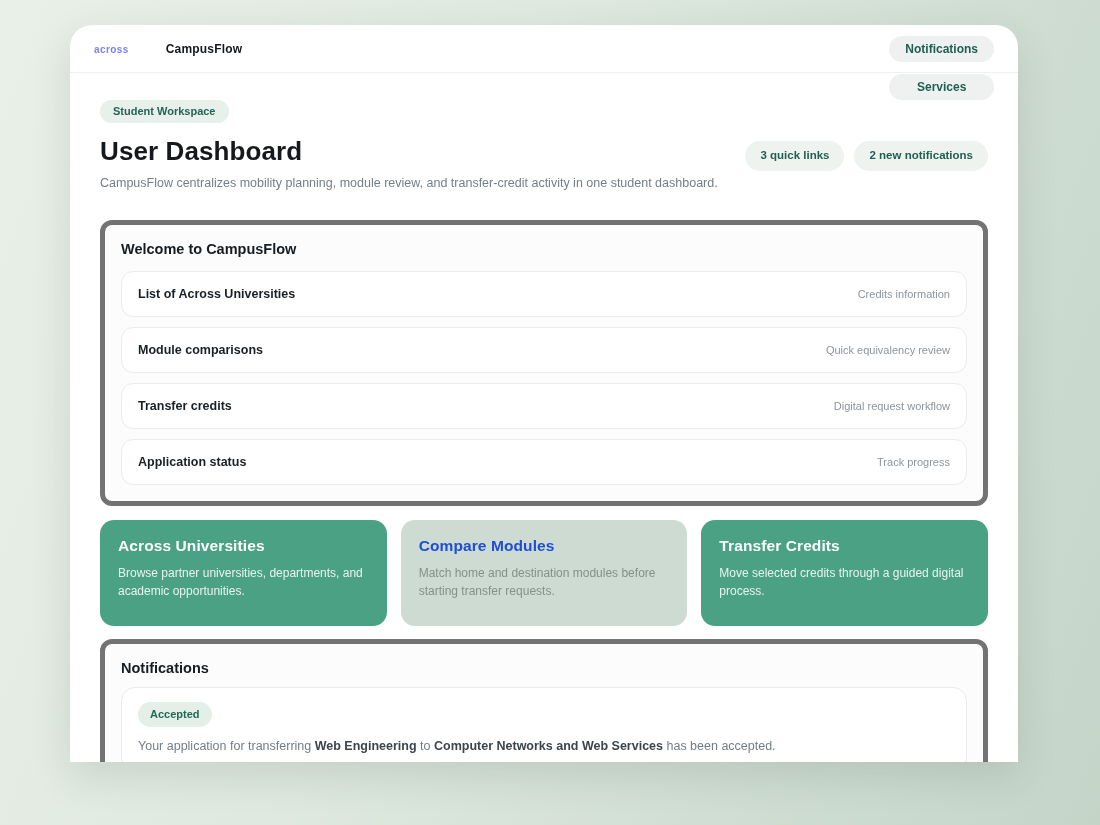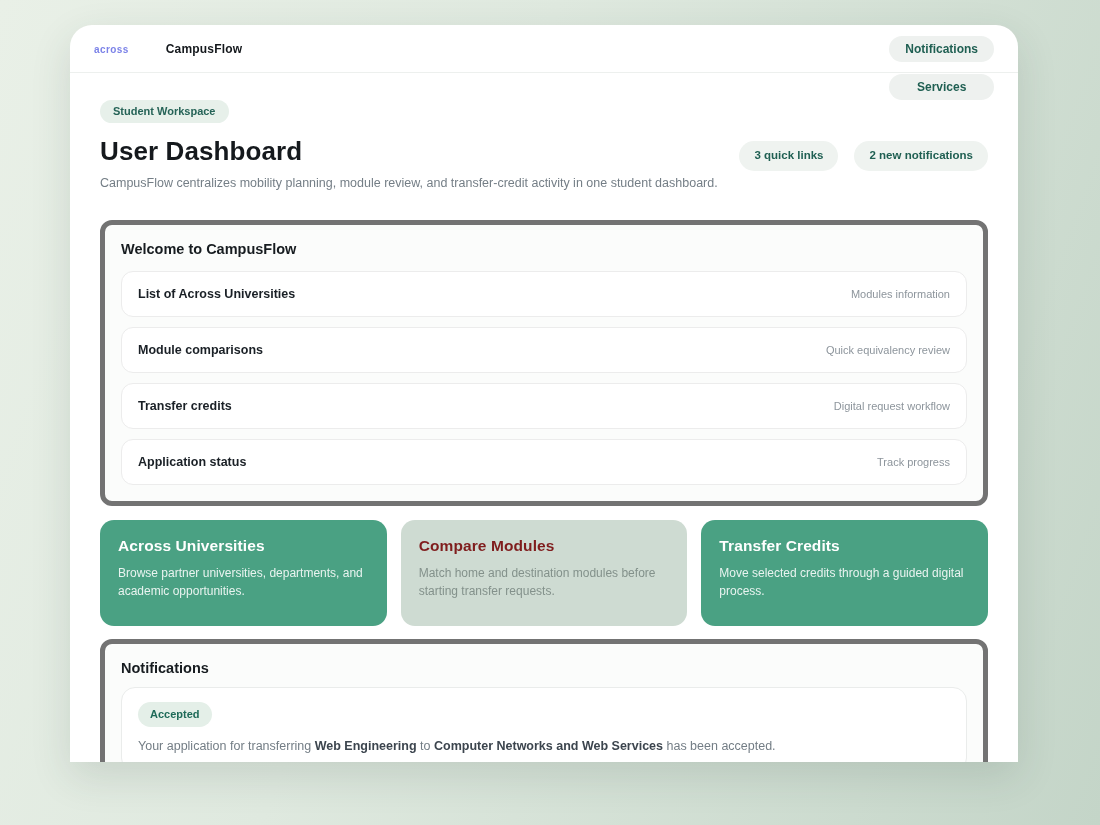--- a/index.html
+++ b/index.html
@@ -58,21 +58,21 @@
     color: #256357;
     font-size: 11px; font-weight: 700;
     padding: 6px 13px;
     border-radius: 999px;
     line-height: 1;
   }
 
   .hero-row { display: flex; align-items: flex-start; justify-content: space-between; margin-top: 13px; }
   .page-title { font-size: 26px; font-weight: 700; color: #15191d; letter-spacing: 0.1px; }
   .page-subtitle { margin-top: 9px; font-size: 12.5px; color: #747e86; }
-  .hero-badges { display: flex; gap: 16px; margin-top: 5px; }
+  .hero-badges { display: flex; gap: 10px; margin-top: 5px; }
   .info-badge {
     background: #eff3f0;
     color: #1f5f52;
     font-size: 11.5px; font-weight: 700;
     padding: 9px 15px;
     border-radius: 999px;
     line-height: 1;
     white-space: nowrap;
   }
 
@@ -99,21 +99,21 @@
   .quick-row-label { font-size: 12.5px; font-weight: 700; color: #1a2026; }
   .quick-row-meta { font-size: 11px; color: #8d959c; }
 
   
   .feature-grid { display: grid; grid-template-columns: 1fr 1fr 1fr; gap: 14px; margin-top: 14px; }
   .feature-card { border-radius: 14px; padding: 17px 18px; height: 106px; cursor: pointer; }
   .feature-card.solid { background: #4aa183; }
   .feature-card.solid .feature-title { color: #ffffff; }
   .feature-card.solid .feature-desc { color: rgba(255,255,255,0.88); }
   .feature-card.muted { background: #cedbd2; }
-  .feature-card.muted .feature-title { color: #7f1d1d; }
+  .feature-card.muted .feature-title { color: #1d4ed8; }
   .feature-card.muted .feature-desc { color: #83918b; }
   .feature-title { font-size: 15.5px; font-weight: 700; letter-spacing: 0.1px; }
   .feature-desc { margin-top: 9px; font-size: 12px; line-height: 1.5; }
 
   
   .panel.notifications { margin-top: 13px; }
   .notif-item {
     margin-top: 11px;
     background: #ffffff;
     border: 1px solid #eaeceb;
@@ -164,21 +164,21 @@
           <span class="info-badge">2 new notifications</span>
         </div>
       </div>
 
       
       <div class="panel welcome">
         <div class="panel-title">Welcome to CampusFlow</div>
         <div class="quick-rows">
           <div class="quick-row">
             <span class="quick-row-label">List of Across Universities</span>
-            <span class="quick-row-meta">Modules information</span>
+            <span class="quick-row-meta">Credits information</span>
           </div>
           <div class="quick-row">
             <span class="quick-row-label">Module comparisons</span>
             <span class="quick-row-meta">Quick equivalency review</span>
           </div>
           <div class="quick-row">
             <span class="quick-row-label">Transfer credits</span>
             <span class="quick-row-meta">Digital request workflow</span>
           </div>
           <div class="quick-row">

